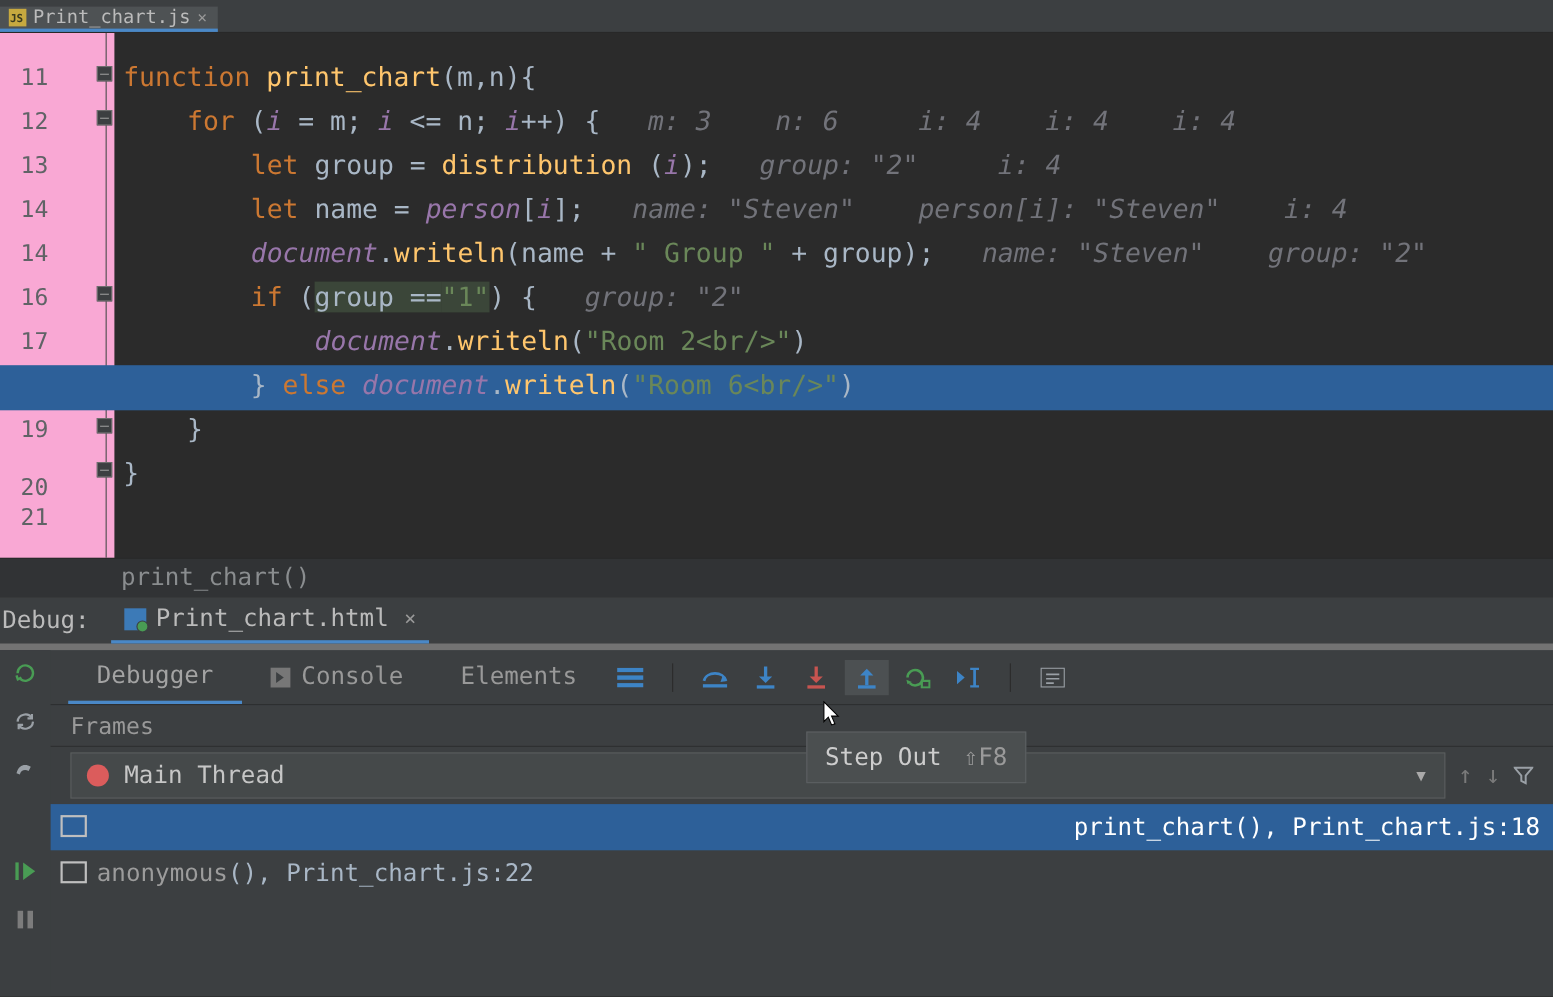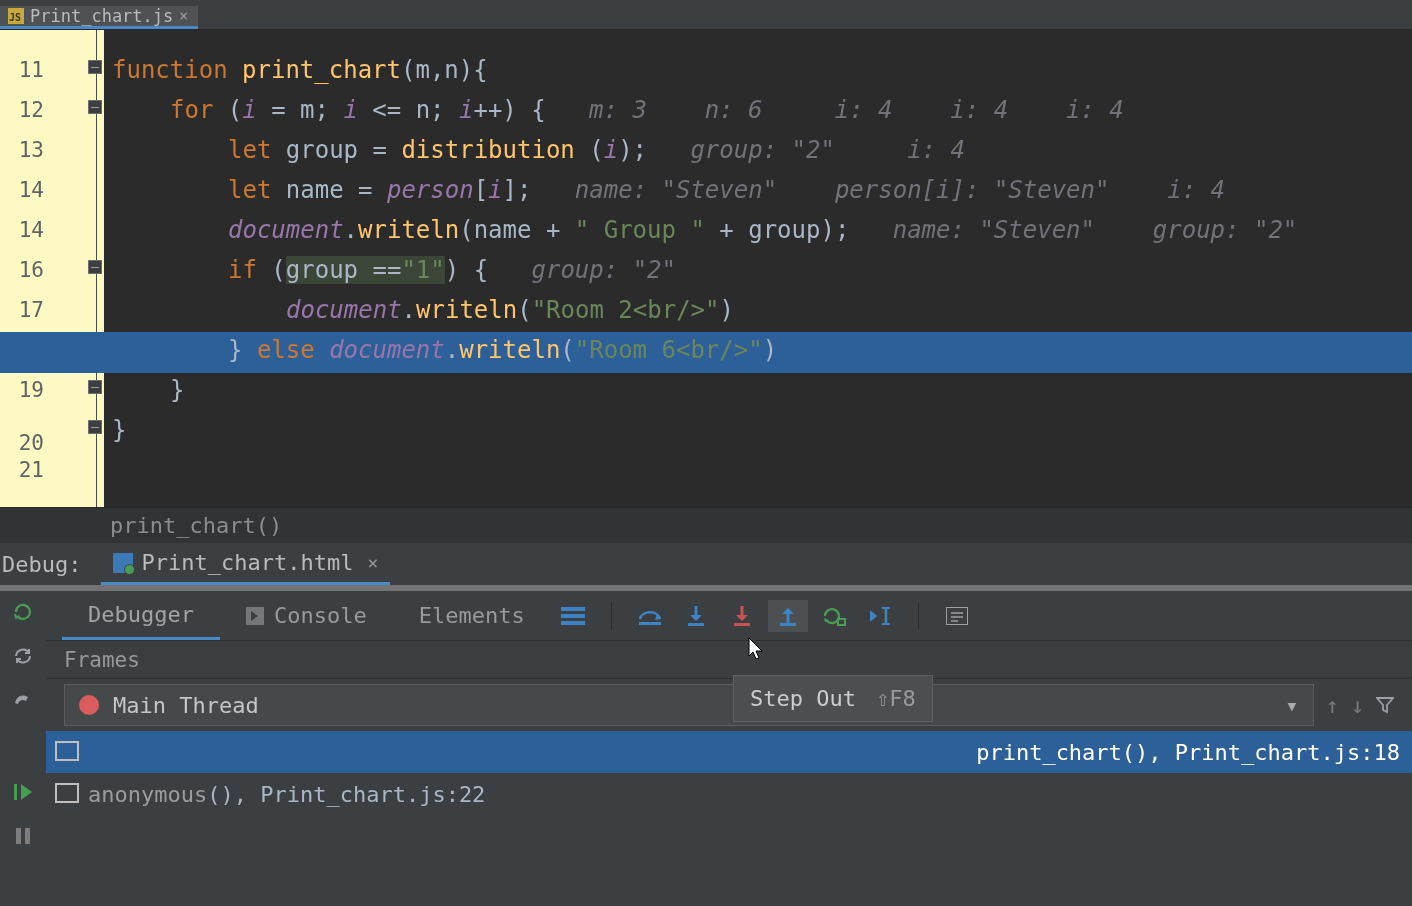--- a/index.html
+++ b/index.html
@@ -2,21 +2,21 @@
 <html><head>
 <meta charset="utf-8">
 <style>
   * { margin: 0; padding: 0; box-sizing: border-box; }
   html, body { width: 1412px; height: 906px; background: #2b2b2b; font-family: "Menlo", "Consolas", monospace; overflow: hidden; color: #a9b7c6; }
   .tab-bar { height: 30px; background: #3c3f41; display: flex; align-items: flex-end; border-bottom: 1px solid #282828; }
   .editor-tab { display: flex; align-items: center; padding: 0 10px 0 8px; background: #4e5254; gap: 6px; font-size: 17px; color: #bbbbbb; border-bottom: 3px solid #4a88c7; }
   .editor-tab .js-icon { width: 16px; height: 16px; background: #c7a93f; color: #3a3a1f; font-size: 10px; font-weight: bold; display: flex; align-items: flex-end; justify-content: flex-start; padding: 1px 1px; }
   .editor-tab .close { color: #999; font-size: 15px; }
   .editor { position: relative; background: #2b2b2b; }
-  .gutter { position: absolute; left: 0; top: 0; width: 104px; background: #fef9c3; height: 100%; }
+  .gutter { position: absolute; left: 0; top: 0; width: 104px; background: #f9a8d4; height: 100%; }
   .code-area { position: absolute; left: 104px; right: 0; top: 0; }
   .code-line { display: flex; height: 40.5px; align-items: center; font-size: 24px; white-space: pre; }
   .lineno { position: absolute; left: 0; width: 44px; text-align: right; color: #606366; font-size: 21px; }
   .fold { position: absolute; width: 14px; height: 14px; border: 1px solid #6e6e6e; background: #3c3f41; }
   .fold::after { content: ''; position: absolute; left: 2px; top: 6px; width: 8px; height: 1px; background: #9a9a9a; }
   .vline { position: absolute; width: 1px; background: #4b4b4b; }
   .kw { color: #cc7832; }
   .fn { color: #ffc66d; }
   .var { color: #9876aa; font-style: italic; }
   .str { color: #6a8759; }
@@ -292,21 +292,21 @@
           <span>print_chart(), Print_chart.js:18</span>
         </div>
         <div class="frame-row">
           <span class="stack-icon"></span>
           <span><span class="frame-italic">anonymous</span><span>(), Print_chart.js:22</span></span>
         </div>
       </div>
     </div>
   </div>
 
-  <div class="tooltip" style="left:733px; top:132px;">
+  <div class="tooltip" style="left:733px; top:122px;">
     <span>Step Out</span>
     <span class="shortcut">⇧F8</span>
   </div>
   <div class="cursor-arrow" style="left:748px; top:94px;">
     <svg width="18" height="24" viewBox="0 0 18 24">
         <path d="M1 1l0 18 4-4 3 7 3-1-3-7 6 0z" fill="#fff" stroke="#000" stroke-width="1"></path>
       </svg>
   </div>
 </div>
 

